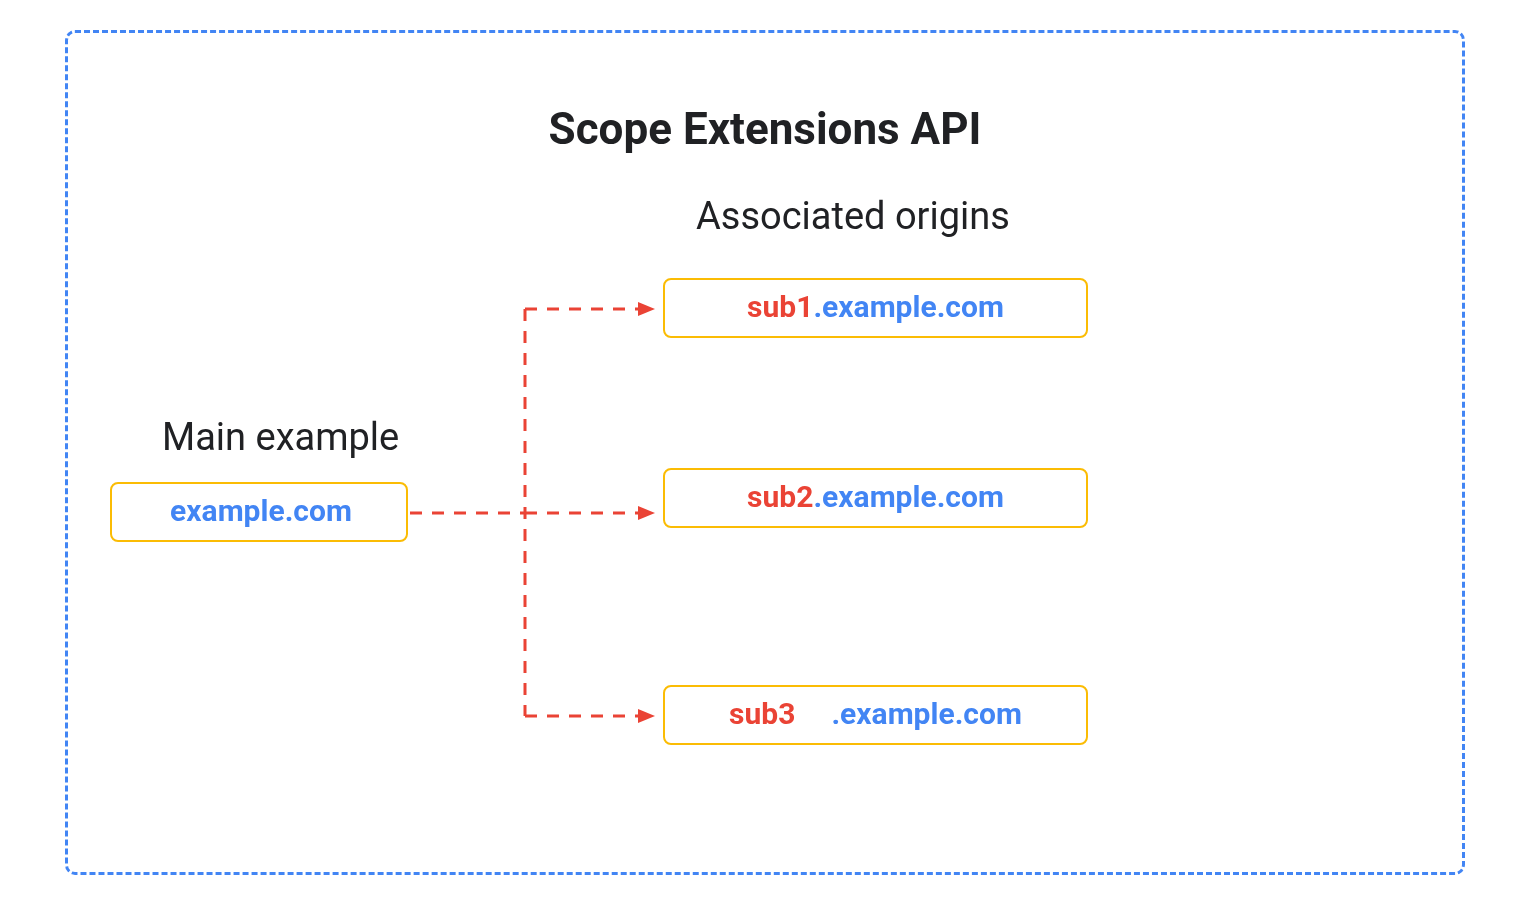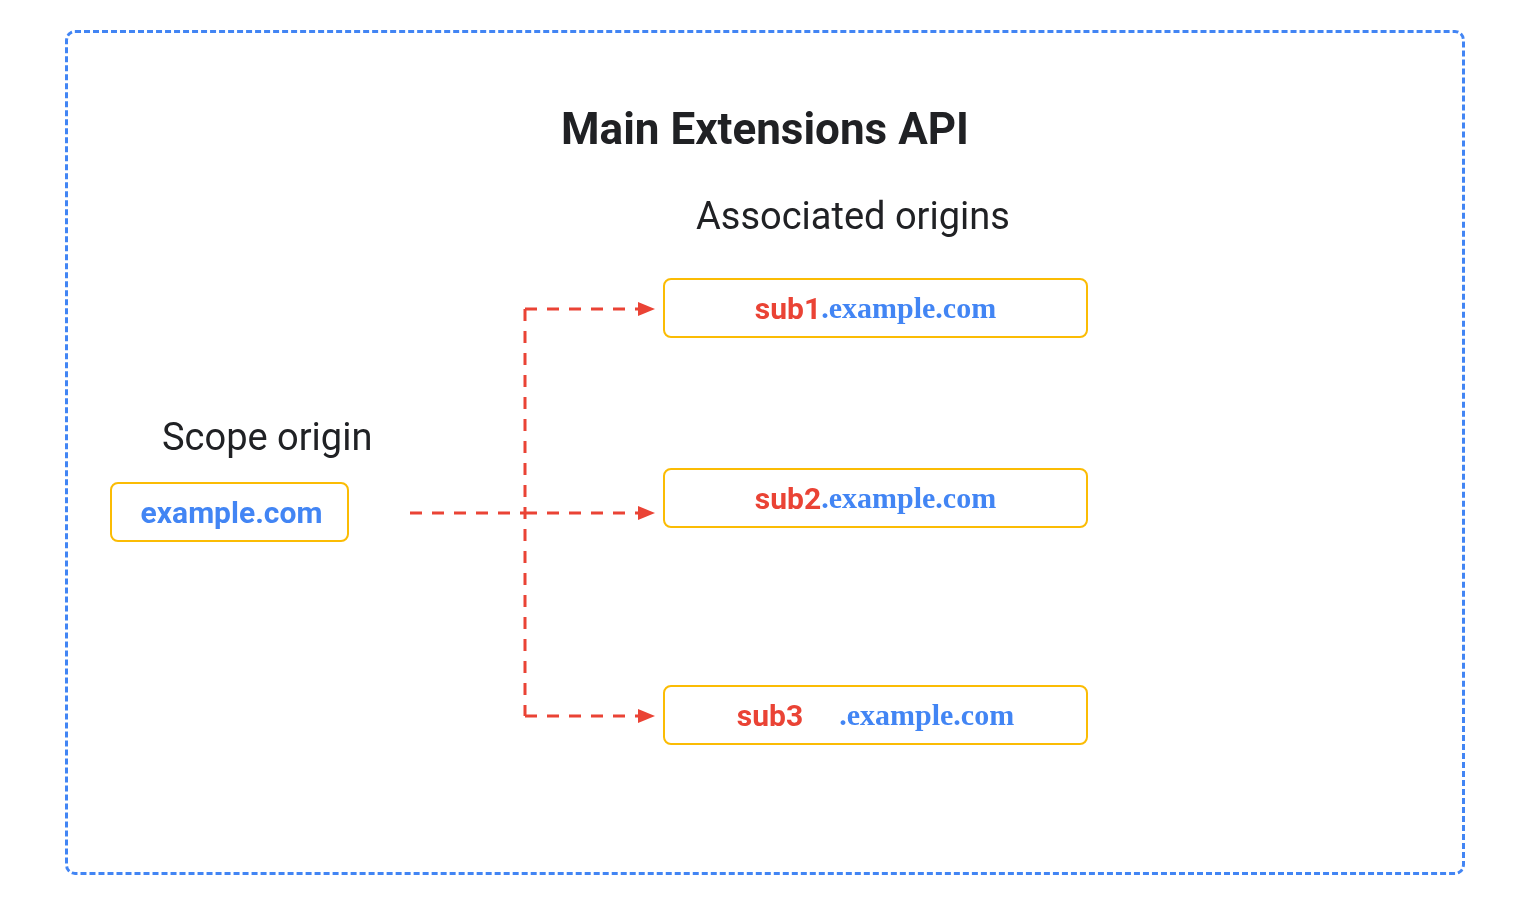--- a/index.html
+++ b/index.html
@@ -50,47 +50,46 @@
     margin-left: 26px;
   }
   .origin-box {
     position: absolute;
     border: 2px solid #FBBC04;
     border-radius: 8px;
     padding: 12px 24px;
     font-size: 30px;
     font-weight: 700;
     display: flex;
-    align-items: center;
+    align-items: flex-end;
     justify-content: center;
   }
   .main-box {
     top: 482px;
     left: 110px;
-    width: 239px;
+    width: 298px;
     height: 60px;
     padding-left: 28px;
   }
   .main-domain {
     color: #4285F4;
   }
   .assoc-box {
     left: 663px;
     width: 425px;
     height: 60px;
   }
   .assoc-box-1 { top: 278px; }
   .assoc-box-2 { top: 468px; }
   .assoc-box-3 { top: 685px; gap: 36px; }
   .subdomain {
     color: #EA4335;
   }
   .domain-suffix {
     color: #4285F4;
-    font-family: Liberation Serif, serif;
   }
   .arrow-svg {
     position: absolute;
     top: 0;
     left: 0;
     width: 1520px;
     height: 914px;
     pointer-events: none;
   }
   .arrow-line {
@@ -100,24 +99,24 @@
     fill: none;
   }
   .arrow-head {
     fill: #EA4335;
   }
 </style>
 </head>
 <body>
 
 <div class="scope-container">
-  <div class="title">Main Extensions API</div>
+  <div class="title">Scope Extensions API</div>
 </div>
 
-<div class="main-origin-label">Scope origin</div>
+<div class="main-origin-label">Main example</div>
 <div class="associated-origins-label">Associated origins</div>
 
 <div class="origin-box main-box">
   <span class="main-domain">example.com</span>
 </div>
 
 <div class="origin-box assoc-box assoc-box-1">
   <span class="subdomain">sub1</span>
     <span class="domain-suffix">.example.com</span>
 </div>

